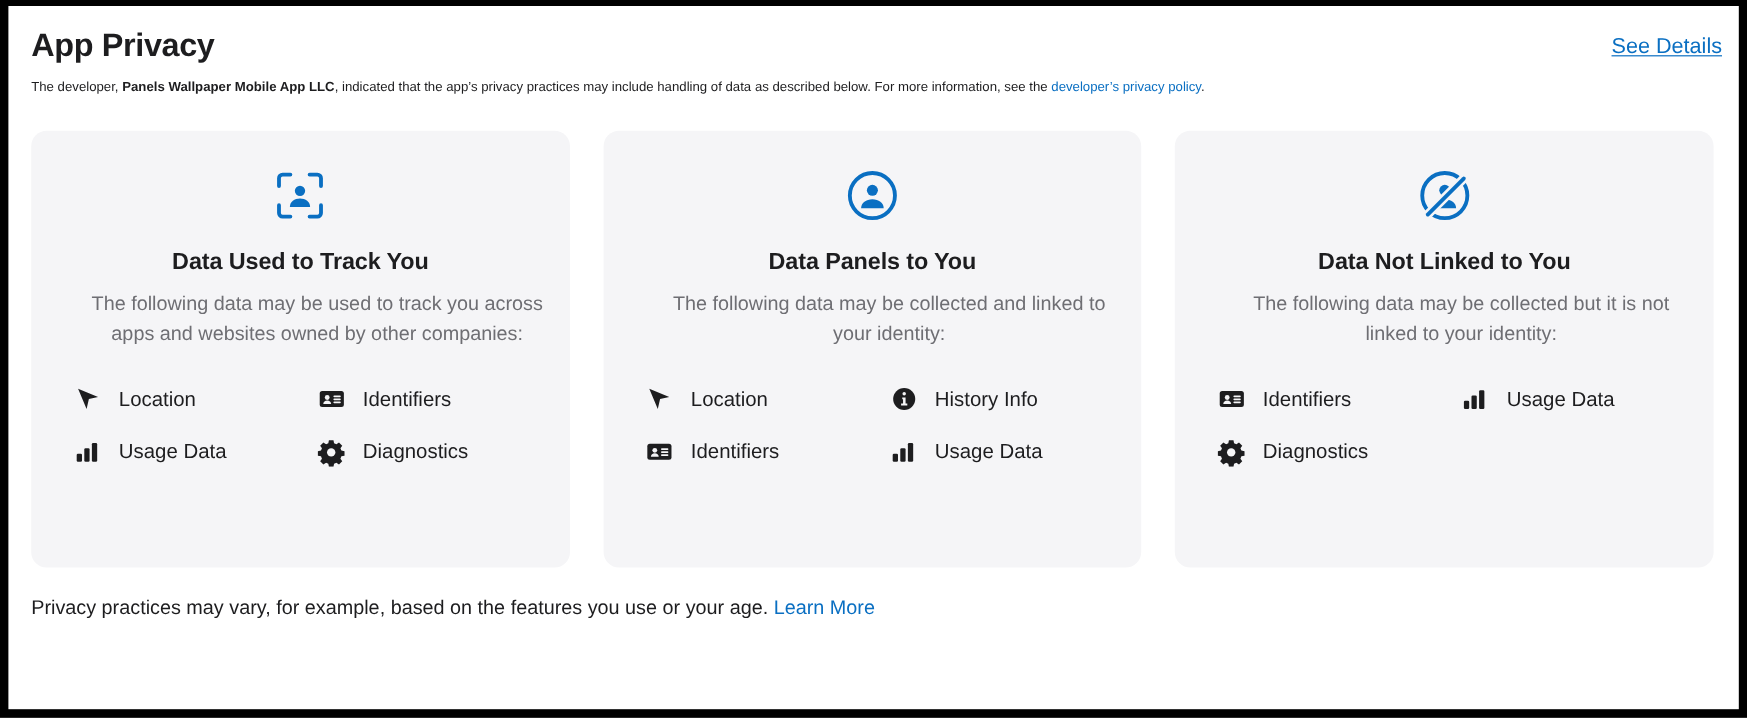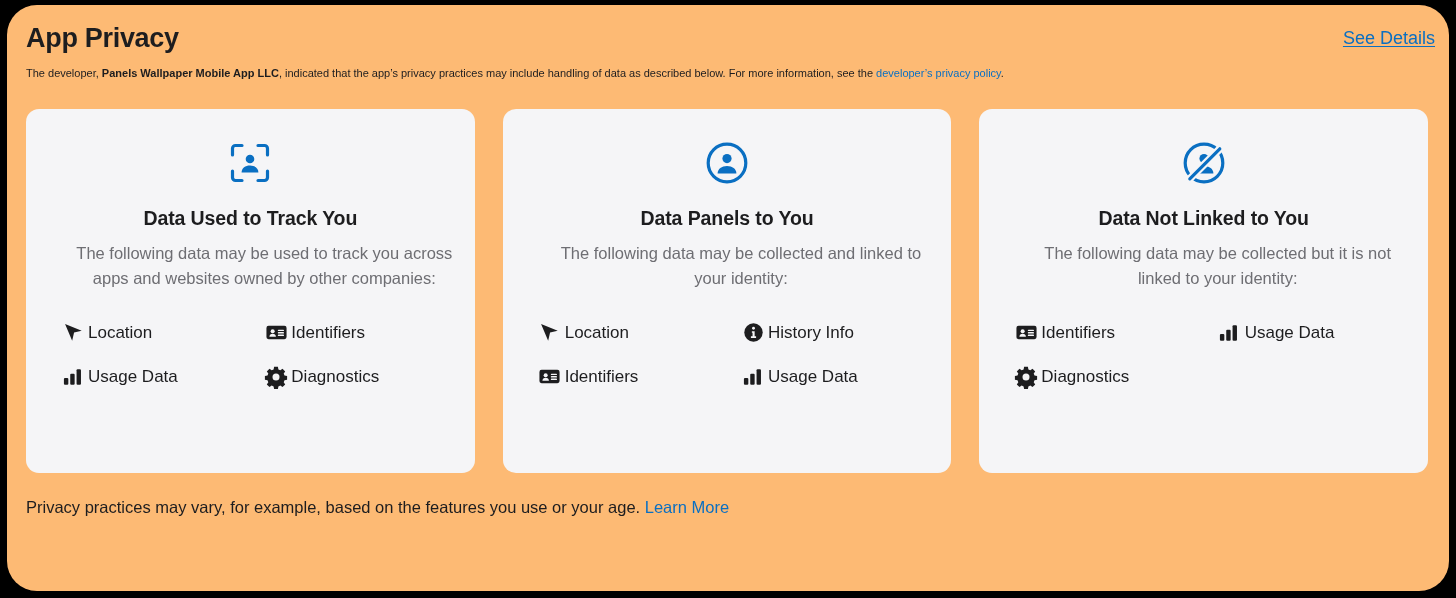--- a/index.html
+++ b/index.html
@@ -11,23 +11,22 @@
     font-family: "Liberation Sans", sans-serif;
     -webkit-font-smoothing: antialiased;
   }
 
   .page-frame {
     position: absolute;
     left: 7px;
     top: 5px;
     width: 1442px;
     height: 586px;
-    background: #fdba74;
+    background: #ffffff;
     overflow: hidden;
-    border-radius: 30px;
   }
 
   
   .header-row {
     position: relative;
     height: 56px;
     padding: 0 21px 0 19px;
   }
   .page-title {
     position: absolute;
@@ -110,21 +109,21 @@
     width: 100%;
     display: grid;
     grid-template-columns: 1fr 1fr;
     column-gap: 12px;
     row-gap: 6px;
     padding-left: 14px;
   }
   .type-item {
     display: flex;
     align-items: center;
-    gap: 2px;
+    gap: 13px;
     height: 38px;
   }
   .type-icon {
     width: 26px;
     height: 26px;
     flex: 0 0 26px;
     display: flex;
     align-items: center;
     justify-content: center;
   }

